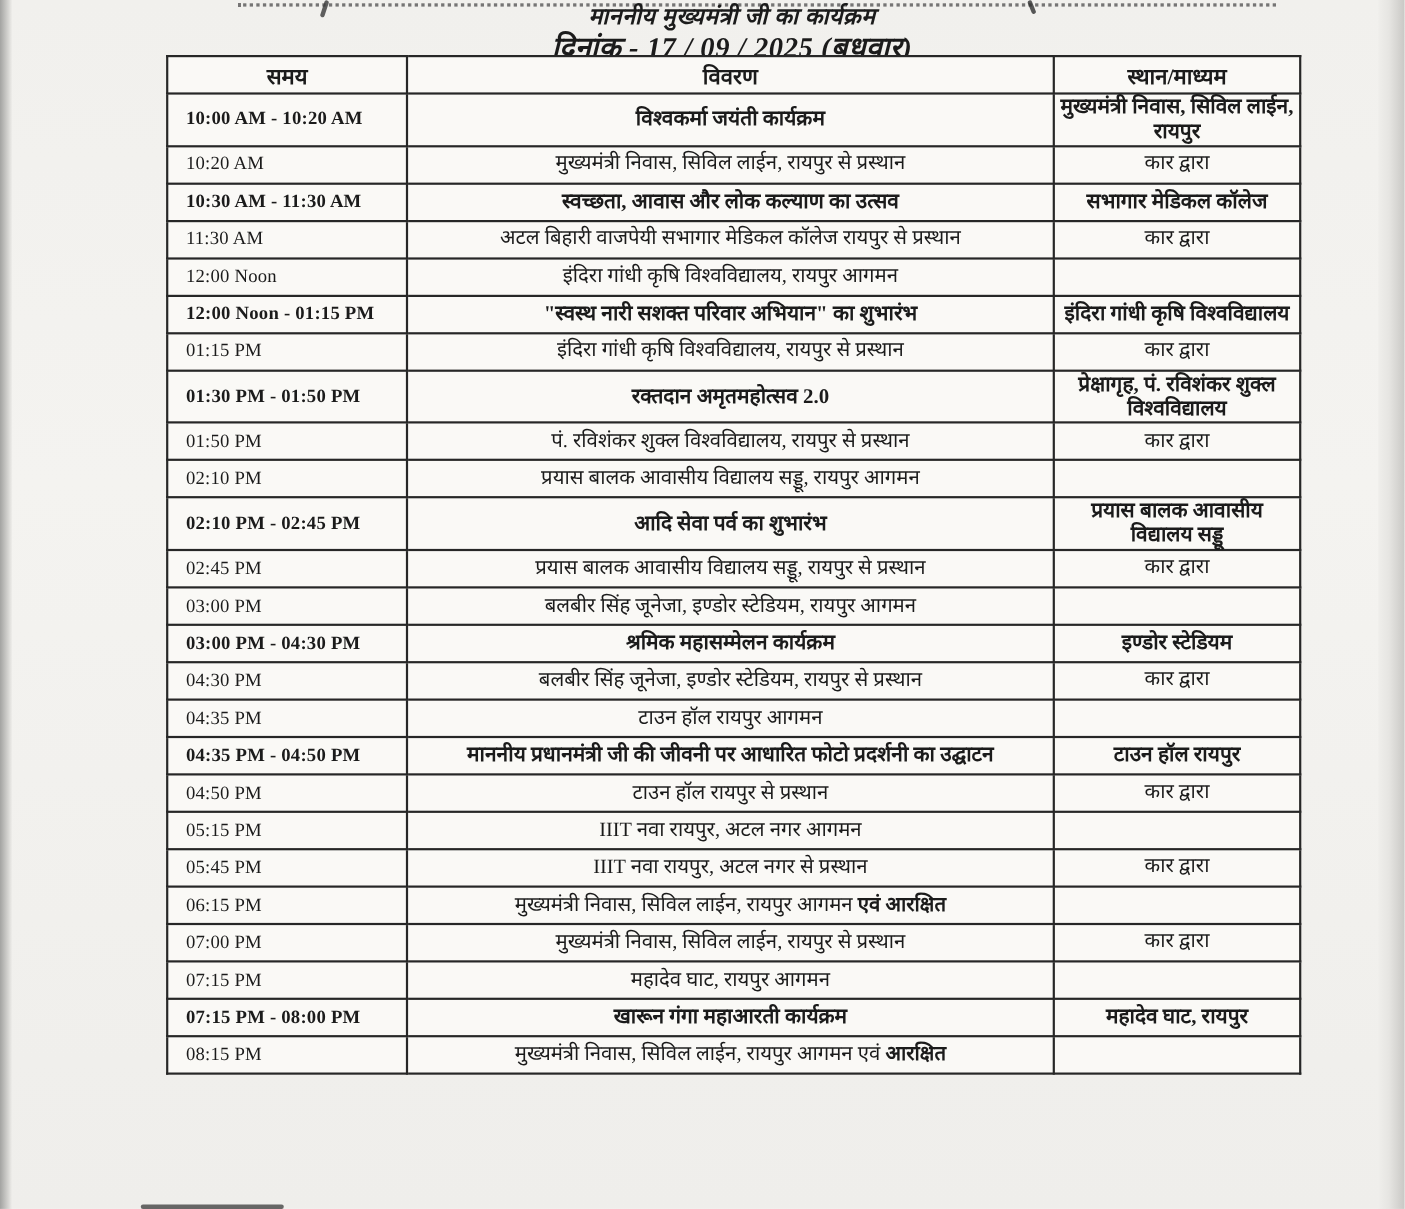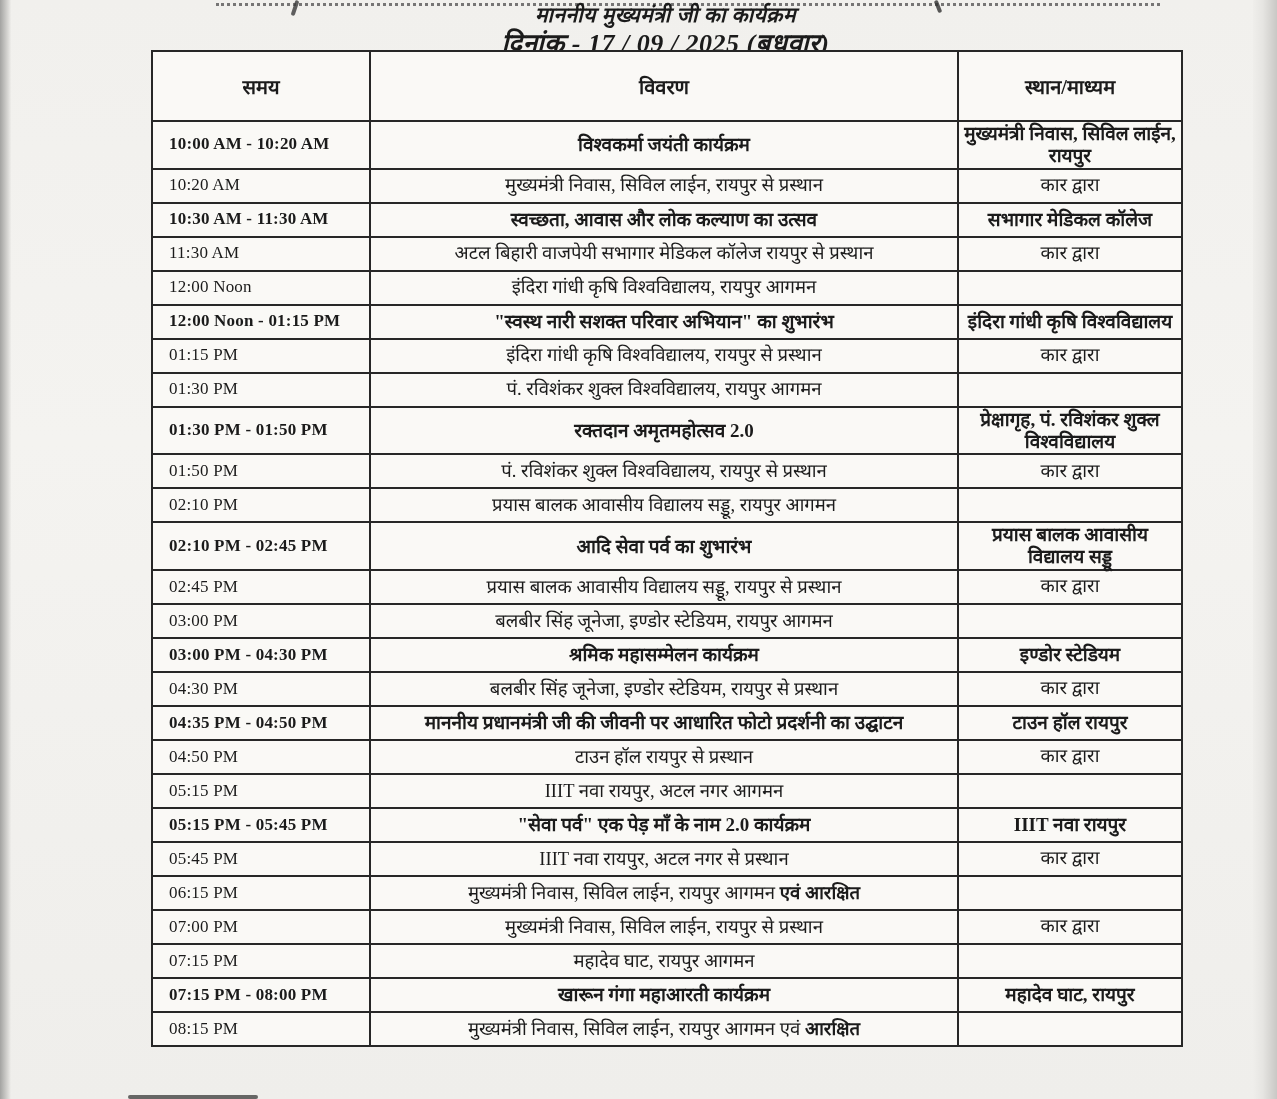--- a/index.html
+++ b/index.html
@@ -51,21 +51,21 @@
     border-collapse: collapse;
     background: #faf9f6;
     table-layout: fixed;
   }
   .schedule th, .schedule td {
     border: 2px solid #272727;
     vertical-align: middle;
   }
   .schedule thead th {
     font-size: 20px; font-weight: 700;
-    height: 30px; padding: 19px 4px;
+    height: 30px; padding: 1px 4px;
     text-align: center;
   }
   .schedule td {
     font-size: 18.5px;
     line-height: 1.22;
     padding: 3px 8px;
     height: 26px;
   }
   col.col-time { width: 218px; }
   col.col-detail { width: 588px; }
@@ -141,25 +141,20 @@
       <tr class="emph">
     <td class="c-time">12:00 Noon - 01:15 PM</td>
     <td class="c-detail"><span class="d-main">"स्वस्थ नारी सशक्त परिवार अभियान" का शुभारंभ</span><span class="d-bold"></span></td>
     <td class="c-loc">इंदिरा गांधी कृषि विश्वविद्यालय</td>
   </tr>
       <tr>
     <td class="c-time">01:15 PM</td>
     <td class="c-detail"><span class="d-main">इंदिरा गांधी कृषि विश्वविद्यालय, रायपुर से प्रस्थान</span><span class="d-bold"></span></td>
     <td class="c-loc">कार द्वारा</td>
   </tr>
-      <tr>
-    <td class="c-time">01:30 PM</td>
-    <td class="c-detail"><span class="d-main">पं. रविशंकर शुक्ल विश्वविद्यालय, रायपुर आगमन</span><span class="d-bold"></span></td>
-    <td class="c-loc"></td>
-  </tr>
       <tr class="emph">
     <td class="c-time">01:30 PM - 01:50 PM</td>
     <td class="c-detail"><span class="d-main">रक्तदान अमृतमहोत्सव 2.0</span><span class="d-bold"></span></td>
     <td class="c-loc">प्रेक्षागृह, पं. रविशंकर शुक्ल विश्वविद्यालय</td>
   </tr>
       <tr>
     <td class="c-time">01:50 PM</td>
     <td class="c-detail"><span class="d-main">पं. रविशंकर शुक्ल विश्वविद्यालय, रायपुर से प्रस्थान</span><span class="d-bold"></span></td>
     <td class="c-loc">कार द्वारा</td>
   </tr>
@@ -186,40 +181,40 @@
       <tr class="emph">
     <td class="c-time">03:00 PM - 04:30 PM</td>
     <td class="c-detail"><span class="d-main">श्रमिक महासम्मेलन कार्यक्रम</span><span class="d-bold"></span></td>
     <td class="c-loc">इण्डोर स्टेडियम</td>
   </tr>
       <tr>
     <td class="c-time">04:30 PM</td>
     <td class="c-detail"><span class="d-main">बलबीर सिंह जूनेजा, इण्डोर स्टेडियम, रायपुर से प्रस्थान</span><span class="d-bold"></span></td>
     <td class="c-loc">कार द्वारा</td>
   </tr>
+      <tr>
+    <td class="c-time">04:35 PM</td>
+    <td class="c-detail"><span class="d-main">टाउन हॉल रायपुर आगमन</span><span class="d-bold"></span></td>
+    <td class="c-loc"></td>
+  </tr>
       <tr class="emph">
     <td class="c-time">04:35 PM - 04:50 PM</td>
     <td class="c-detail"><span class="d-main">माननीय प्रधानमंत्री जी की जीवनी पर आधारित फोटो प्रदर्शनी का उद्घाटन</span><span class="d-bold"></span></td>
     <td class="c-loc">टाउन हॉल रायपुर</td>
   </tr>
       <tr>
     <td class="c-time">04:50 PM</td>
     <td class="c-detail"><span class="d-main">टाउन हॉल रायपुर से प्रस्थान</span><span class="d-bold"></span></td>
     <td class="c-loc">कार द्वारा</td>
   </tr>
       <tr>
     <td class="c-time">05:15 PM</td>
     <td class="c-detail"><span class="d-main">IIIT नवा रायपुर, अटल नगर आगमन</span><span class="d-bold"></span></td>
     <td class="c-loc"></td>
   </tr>
-      <tr class="emph">
-    <td class="c-time">05:15 PM - 05:45 PM</td>
-    <td class="c-detail"><span class="d-main">"सेवा पर्व" एक पेड़ माँ के नाम 2.0 कार्यक्रम</span><span class="d-bold"></span></td>
-    <td class="c-loc">IIIT नवा रायपुर</td>
-  </tr>
       <tr>
     <td class="c-time">05:45 PM</td>
     <td class="c-detail"><span class="d-main">IIIT नवा रायपुर, अटल नगर से प्रस्थान</span><span class="d-bold"></span></td>
     <td class="c-loc">कार द्वारा</td>
   </tr>
       <tr>
     <td class="c-time">06:15 PM</td>
     <td class="c-detail"><span class="d-main">मुख्यमंत्री निवास, सिविल लाईन, रायपुर आगमन </span><span class="d-bold">एवं आरक्षित</span></td>
     <td class="c-loc"></td>
   </tr>

